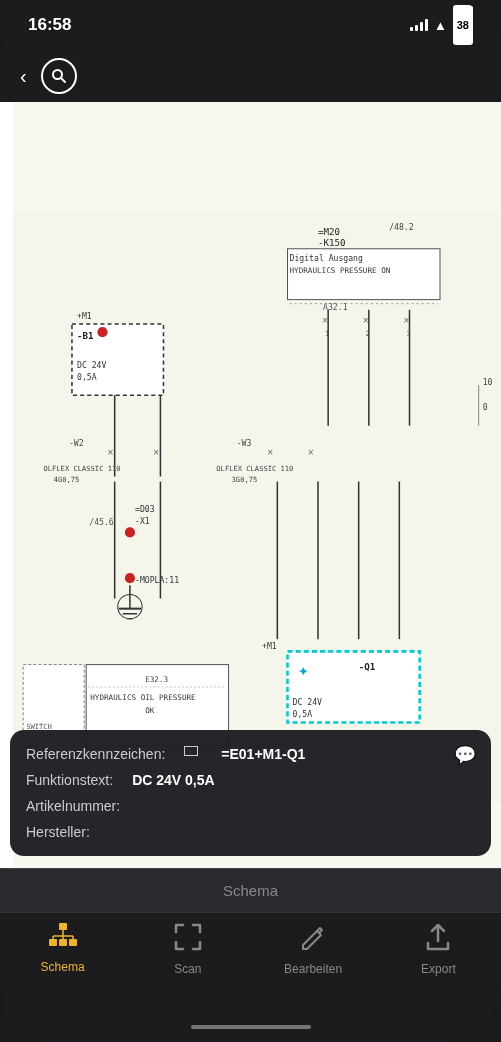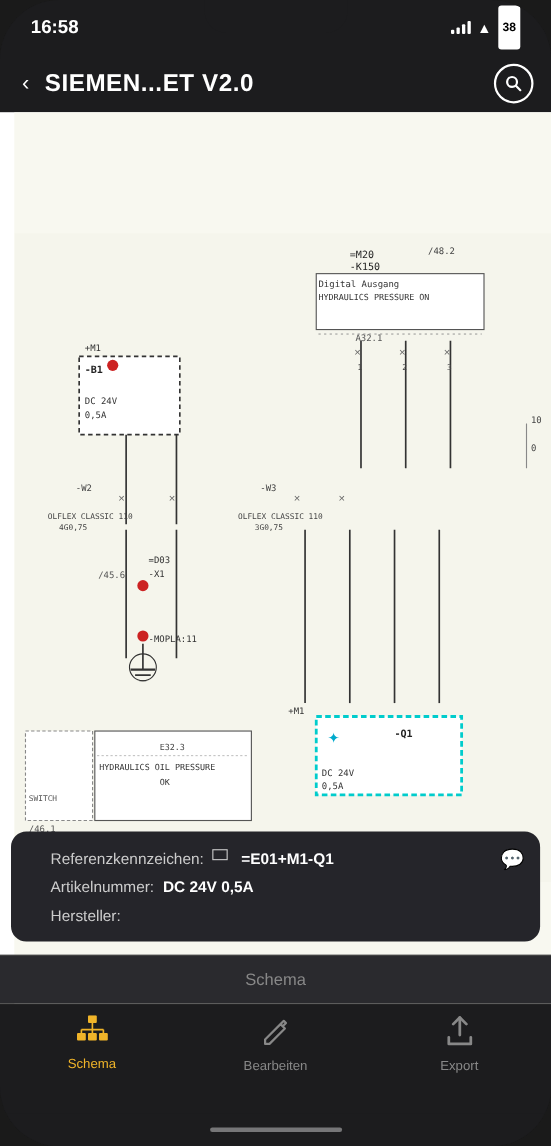--- a/index.html
+++ b/index.html
@@ -134,22 +134,21 @@
       border-radius: 14px;
       padding: 16px;
       color: white;
       z-index: 20;
     }
     .info-row {
       display: flex;
       align-items: flex-start;
       margin-bottom: 10px;
       font-size: 14px;
-      gap: 4px;
-      margin-left: 20px;
+      gap: 15px;
     }
     .info-row:last-child { margin-bottom: 0; }
     .info-label { color: #ccc; font-weight: 400; white-space: nowrap; }
     .info-value { color: white; font-weight: 700; margin-left: 4px; }
     .info-ref-box {
       display: inline-block;
       width: 14px; height: 10px;
       border: 1.5px solid #ccc;
       margin: 0 4px;
       vertical-align: middle;
@@ -238,21 +237,20 @@
           <span></span>
           <span></span>
       </div>
       <span class="wifi-icon">▲</span>
       <span class="battery-badge">38</span>
     </div>
   </div>
 
   <div class="header-bar">
     <span class="back-btn">‹</span>
-    <span class="header-title">SIEMEN...ET V2.0</span>
     <div class="search-btn">
       <svg width="16" height="16" viewBox="0 0 16 16" fill="none">
         <circle cx="6.5" cy="6.5" r="4.5" stroke="white" stroke-width="2"></circle>
         <line x1="10" y1="10" x2="14" y2="14" stroke="white" stroke-width="2" stroke-linecap="round"></line>
       </svg>
     </div>
   </div>
 
   <div class="main-content">
     <div class="schematic-canvas">
@@ -366,24 +364,28 @@
     <div class="info-panel">
       <div class="chat-icon-btn">💬</div>
 
       <div class="info-row">
         <span class="info-label">Referenzkennzeichen:</span>
         <span class="info-ref-box"></span>
         <span class="info-value">=E01+M1-Q1</span>
       </div>
 
       <div class="info-row">
+        <span class="info-label">Funktionstext:</span>
+        <span class="info-value">DC 24V 0,5A</span>
+      </div>
+
+      <div class="info-row">
         <span class="info-label">Artikelnummer:</span>
-        <span class="info-value">DC 24V 0,5A</span>
-      </div>
-
+        <span class="info-value"></span>
+      </div>
 
       <div class="info-row">
         <span class="info-label">Hersteller:</span>
         <span class="info-value"></span>
       </div>
     </div>
 
     <div class="sub-tab-bar">
       <div class="sub-tab inactive">
         <span>Schema</span>
@@ -404,20 +406,32 @@
           <line x1="15" y1="7" x2="15" y2="13" stroke="#f0b429" stroke-width="1.5"></line>
           <line x1="5" y1="13" x2="25" y2="13" stroke="#f0b429" stroke-width="1.5"></line>
           <line x1="5" y1="13" x2="5" y2="16" stroke="#f0b429" stroke-width="1.5"></line>
           <line x1="15" y1="13" x2="15" y2="16" stroke="#f0b429" stroke-width="1.5"></line>
           <line x1="25" y1="13" x2="25" y2="16" stroke="#f0b429" stroke-width="1.5"></line>
         </svg>
       </div>
       <span class="nav-label">Schema</span>
     </div>
 
+    <div class="nav-item inactive">
+      <div class="nav-icon">
+        <svg width="28" height="28" viewBox="0 0 28 28" fill="none">
+
+          <path d="M2 9 L2 2 L9 2" stroke="#888" stroke-width="2.5" stroke-linecap="round" stroke-linejoin="round" fill="none"></path>
+          <path d="M19 2 L26 2 L26 9" stroke="#888" stroke-width="2.5" stroke-linecap="round" stroke-linejoin="round" fill="none"></path>
+          <path d="M26 19 L26 26 L19 26" stroke="#888" stroke-width="2.5" stroke-linecap="round" stroke-linejoin="round" fill="none"></path>
+          <path d="M9 26 L2 26 L2 19" stroke="#888" stroke-width="2.5" stroke-linecap="round" stroke-linejoin="round" fill="none"></path>
+        </svg>
+      </div>
+      <span class="nav-label">Scan</span>
+    </div>
 
     <div class="nav-item inactive">
       <div class="nav-icon">
         <svg width="28" height="28" viewBox="0 0 28 28" fill="none">
           <path d="M4 22 L18 8 L22 12 L8 26 L4 26 Z" stroke="#888" stroke-width="2" fill="none" stroke-linejoin="round"></path>
           <path d="M18 8 L21 5 L23 7 L20 10" stroke="#888" stroke-width="2" fill="none" stroke-linejoin="round"></path>
         </svg>
       </div>
       <span class="nav-label">Bearbeiten</span>
     </div>

